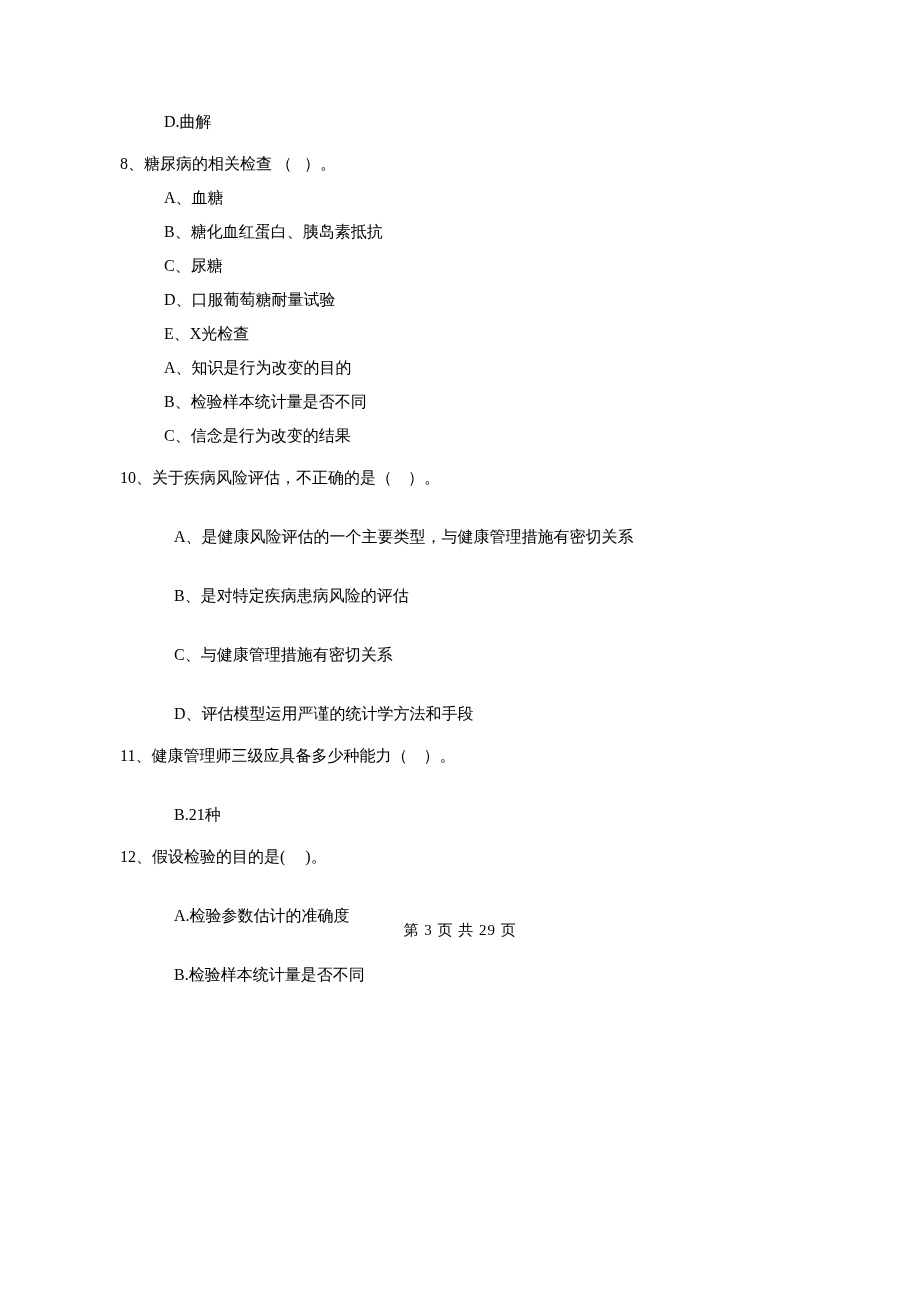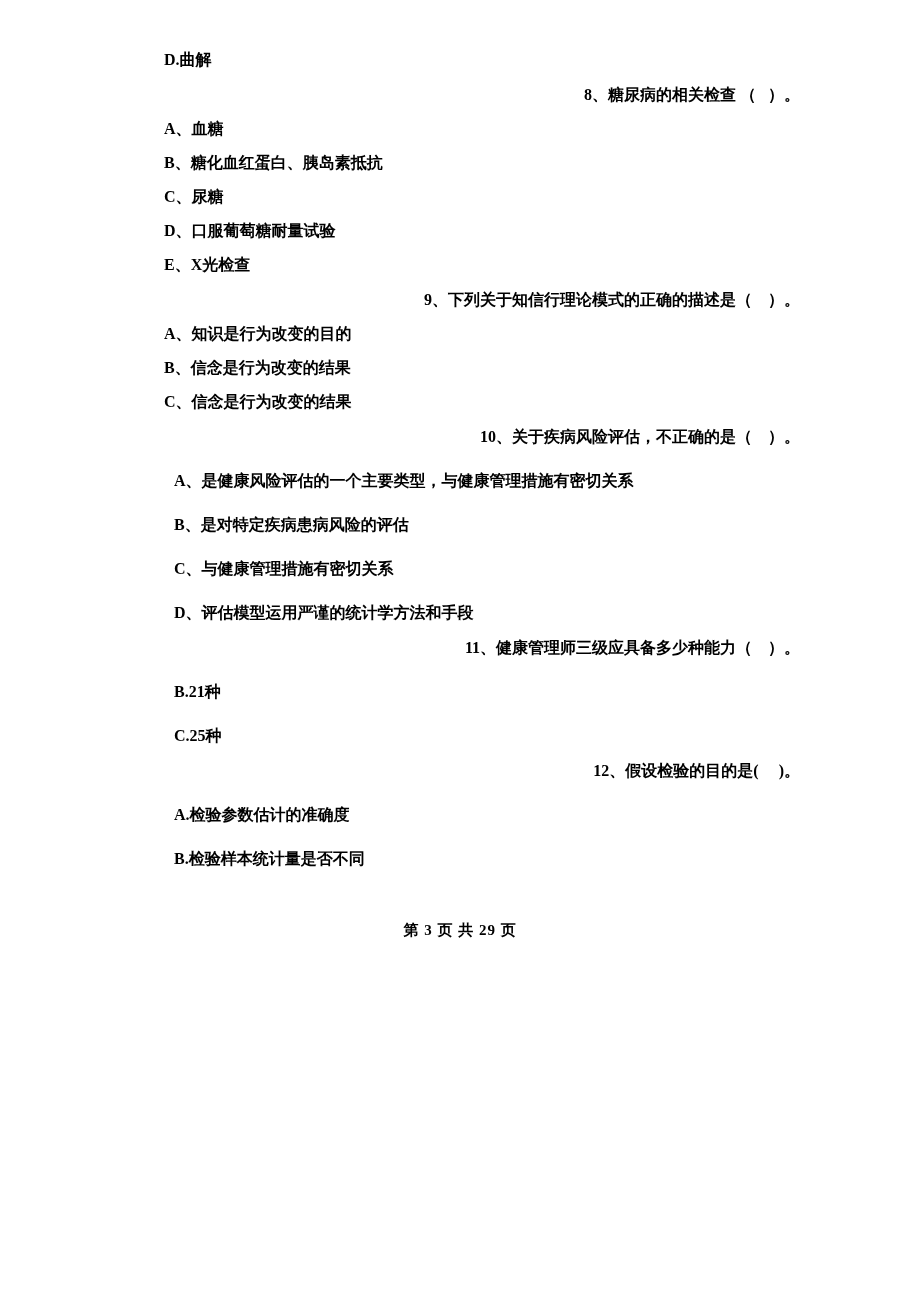--- a/index.html
+++ b/index.html
@@ -1,46 +1,44 @@
 <!DOCTYPE html>
 <html><head>
 <meta charset="utf-8">
 <style>
   * { margin: 0; padding: 0; box-sizing: border-box; }
   html, body { width: 920px; height: 1302px; background: #fff; font-family: "SimSun", "宋体", serif; color: #000; }
-  .page { position: relative; width: 920px; height: 988px; padding: 48px 120px 0 120px; font-weight: bold; }
+  .page { position: relative; width: 920px; height: 988px; padding: 110px 120px 0 120px; }
   .line { font-size: 16px; line-height: 1.5; white-space: pre; }
   .option { margin-left: 44px; margin-top: 10px; }
-  .option-indent { margin-left: 54px; margin-top: 20px; }
-  .question { margin-top: 11px; text-align: right; }
+  .option-indent { margin-left: 54px; margin-top: 35px; }
+  .question { margin-top: 18px; }
   .first { margin-top: 0; }
   .footer { position: absolute; bottom: 48px; left: 0; width: 920px; text-align: center; font-size: 15px; letter-spacing: 1px; }
 </style>
 </head>
 <body>
 
 <div class="page">
   <div id="content">
       <div class="line option first">D.曲解</div>
       <div class="line question">8、糖尿病的相关检查 （   ）。</div>
       <div class="line option">A、血糖</div>
       <div class="line option">B、糖化血红蛋白、胰岛素抵抗</div>
       <div class="line option">C、尿糖</div>
       <div class="line option">D、口服葡萄糖耐量试验</div>
       <div class="line option">E、X光检查</div>
-      <div class="line question">9、下列关于知信行理论模式的正确的描述是（    ）。</div>
       <div class="line option">A、知识是行为改变的目的</div>
-      <div class="line option">B、信念是行为改变的结果</div>
+      <div class="line option">B、检验样本统计量是否不同</div>
       <div class="line option">C、信念是行为改变的结果</div>
       <div class="line question">10、关于疾病风险评估，不正确的是（    ）。</div>
       <div class="line option-indent">A、是健康风险评估的一个主要类型，与健康管理措施有密切关系</div>
       <div class="line option-indent">B、是对特定疾病患病风险的评估</div>
       <div class="line option-indent">C、与健康管理措施有密切关系</div>
       <div class="line option-indent">D、评估模型运用严谨的统计学方法和手段</div>
       <div class="line question">11、健康管理师三级应具备多少种能力（    ）。</div>
       <div class="line option-indent">B.21种</div>
-      <div class="line option-indent">C.25种</div>
       <div class="line question">12、假设检验的目的是(     )。</div>
       <div class="line option-indent">A.检验参数估计的准确度</div>
       <div class="line option-indent">B.检验样本统计量是否不同</div>
     </div>
   <div class="footer">第 3 页 共 29 页</div>
 </div>
 
 </body></html>

